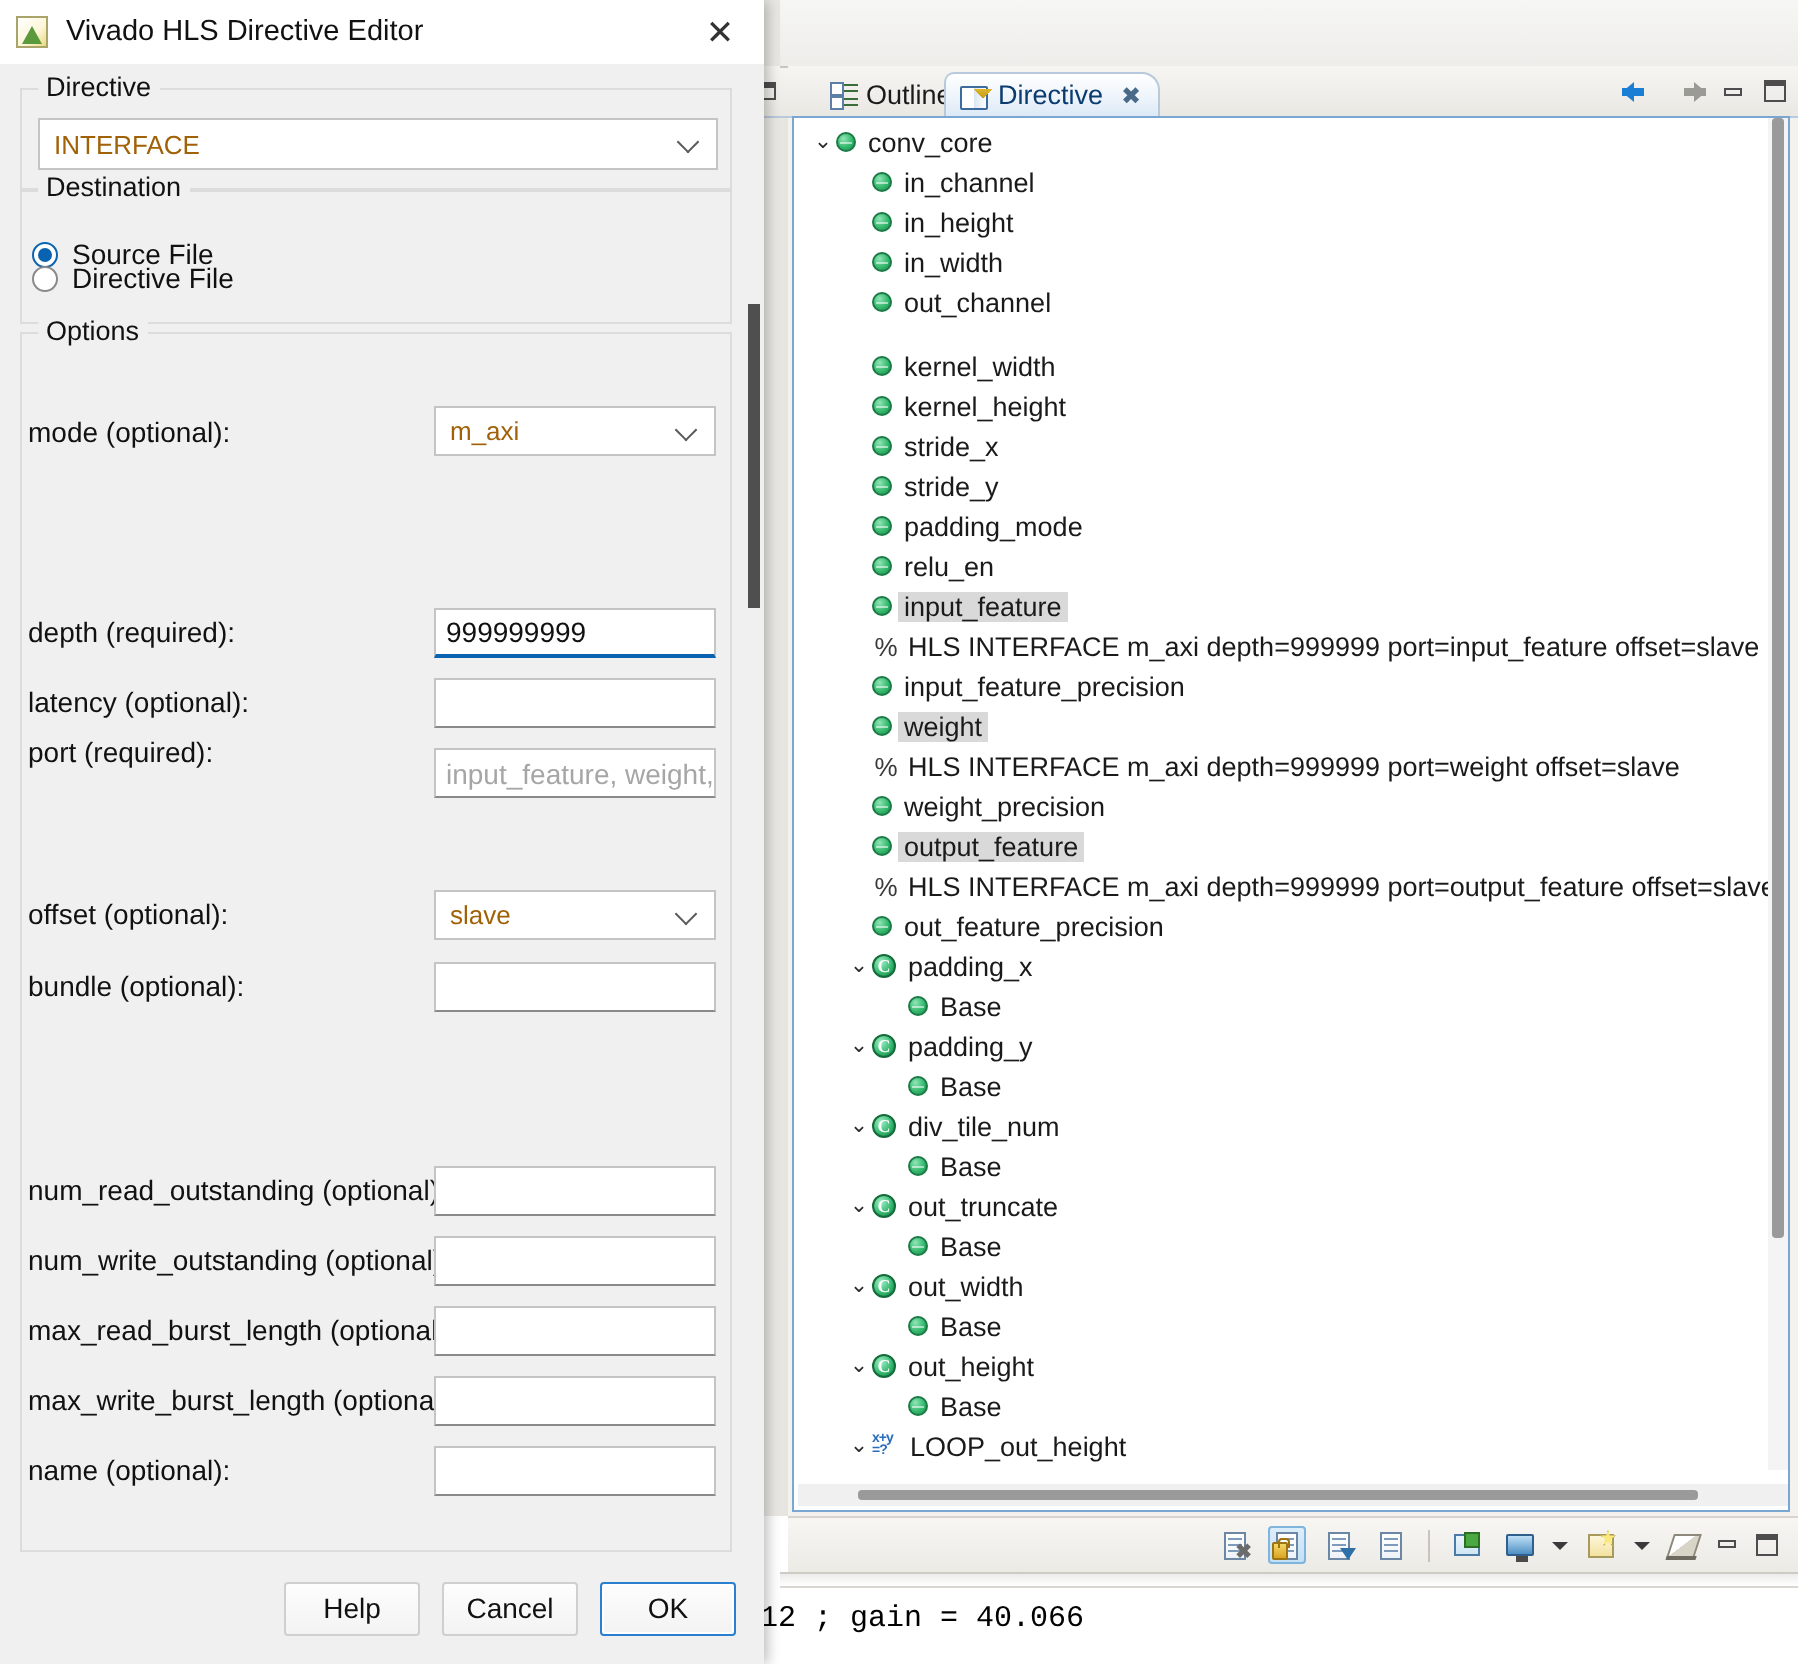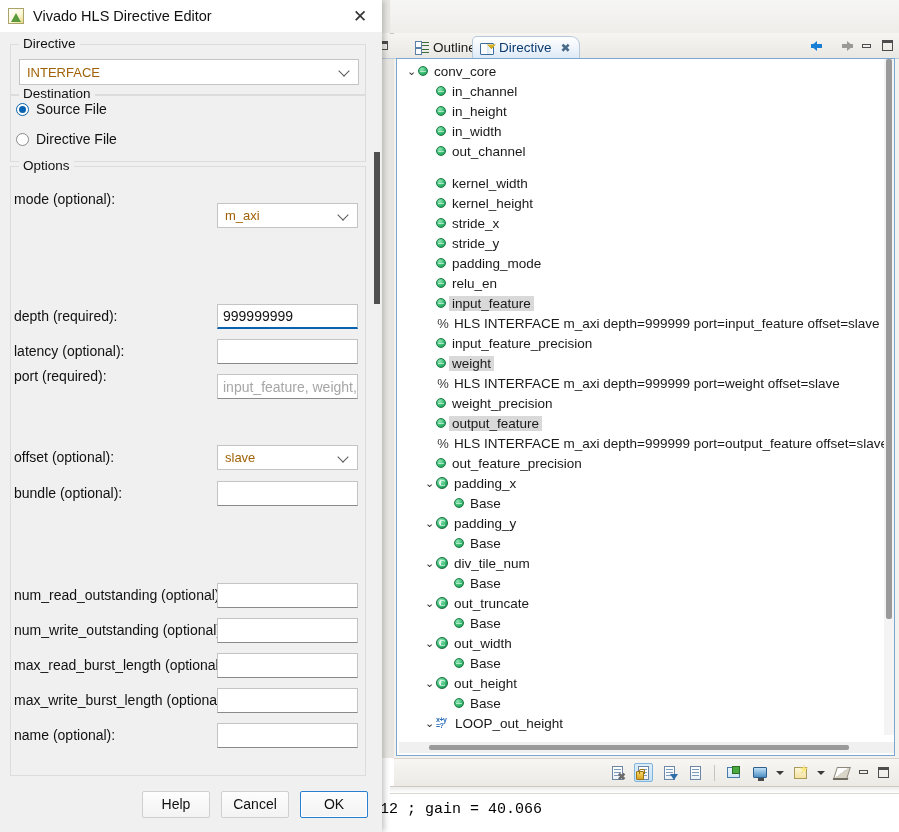--- a/index.html
+++ b/index.html
@@ -697,36 +697,36 @@
       <div class="group" style="left:10px; top:12px; width:356px; height:52px;">
         <span class="legend">Directive</span>
         <div class="combo" style="left:8px; top:14px; width:340px; height:26px;">
           <span class="val">INTERFACE</span>
           <span class="chev"></span>
         </div>
       </div>
 
       <div class="group" style="left:10px; top:62px; width:356px; height:68px;">
         <span class="legend">Destination</span>
-        <div class="radio-row" style="left:5px; top:6px;">
+        <div class="radio-row" style="left:5px; top:24px;">
           <span class="radio on"></span>
           <span class="radio-label">Source File</span>
         </div>
         <div class="radio-row" style="left:5px; top:36px;">
           <span class="radio"></span>
           <span class="radio-label">Directive File</span>
         </div>
       </div>
 
       <div class="group" style="left:10px; top:134px; width:356px; height:610px;">
         <span class="legend">Options</span>
       </div>
 
       <div id="options-fields">
-          <div class="field-label" style="left: 14px; top: 159px; text-align: right;">mode (optional):</div>
+          <div class="field-label" style="left: 14px; top: 176px; text-align: right;">mode (optional):</div>
           <div class="combo" style="left: 217px; top: 171px; width: 141px; height: 25px;">
             <span class="val">m_axi</span>
             <span class="chev"></span>
           </div>
           <div class="field-label" style="left: 14px; top: 276px;">depth (required):</div>
           <div class="textbox focused" style="left: 217px; top: 272px; width: 141px; height: 25px;">
             <span class="tval">999999999</span>
           </div>
           <div class="field-label" style="left: 14px; top: 311px;">latency (optional):</div>
           <div class="textbox" style="left: 217px; top: 307px; width: 141px; height: 25px;"></div>

